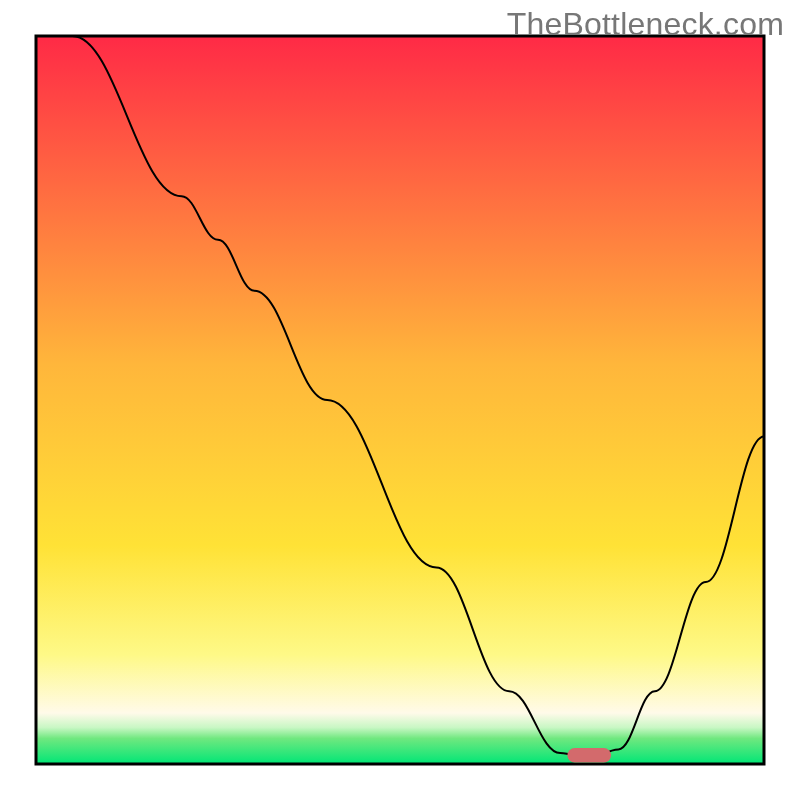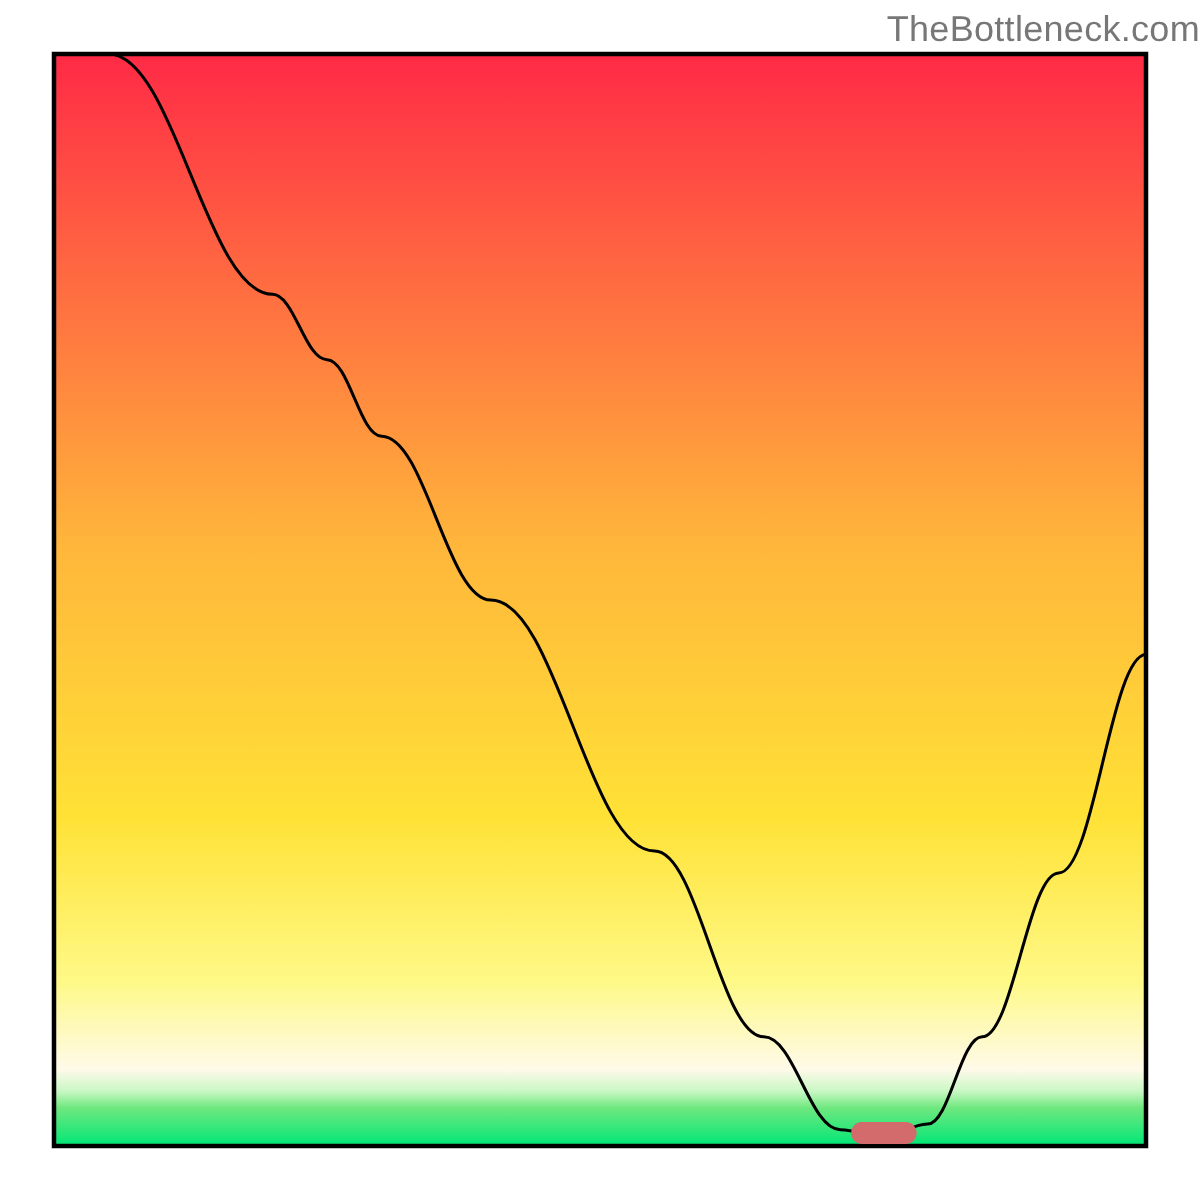--- a/index.html
+++ b/index.html
@@ -11,23 +11,23 @@
     font-family: Arial, Helvetica, sans-serif;
   }
   .container {
     position: relative;
     width: 800px;
     height: 800px;
   }
   .watermark {
     position: absolute;
     top: 6px;
-    right: 0;
+    right: 16px;
     color: #777777;
-    font-size: 24px;
+    font-size: 32px;
     font-weight: 400;
     letter-spacing: 0.2px;
     z-index: 10;
   }
   svg.chart {
     position: absolute;
     top: 0;
     left: 0;
     width: 800px;
     height: 800px;

